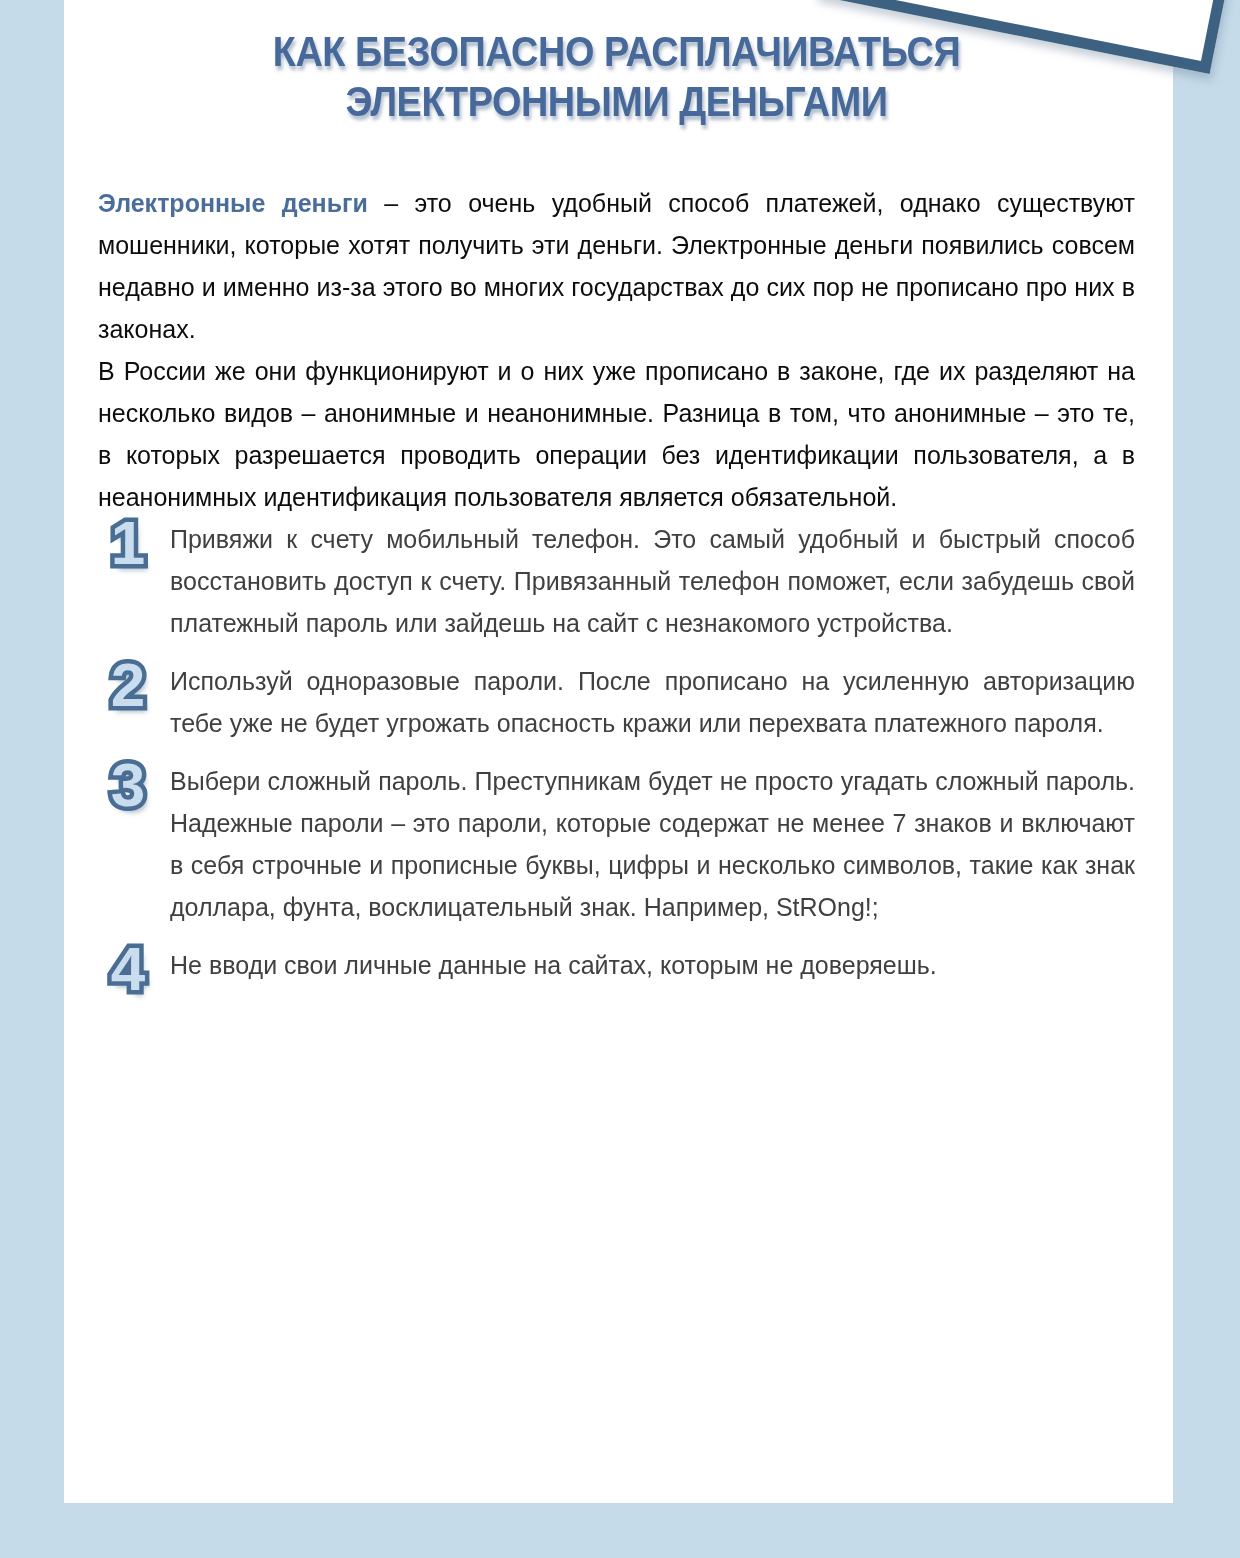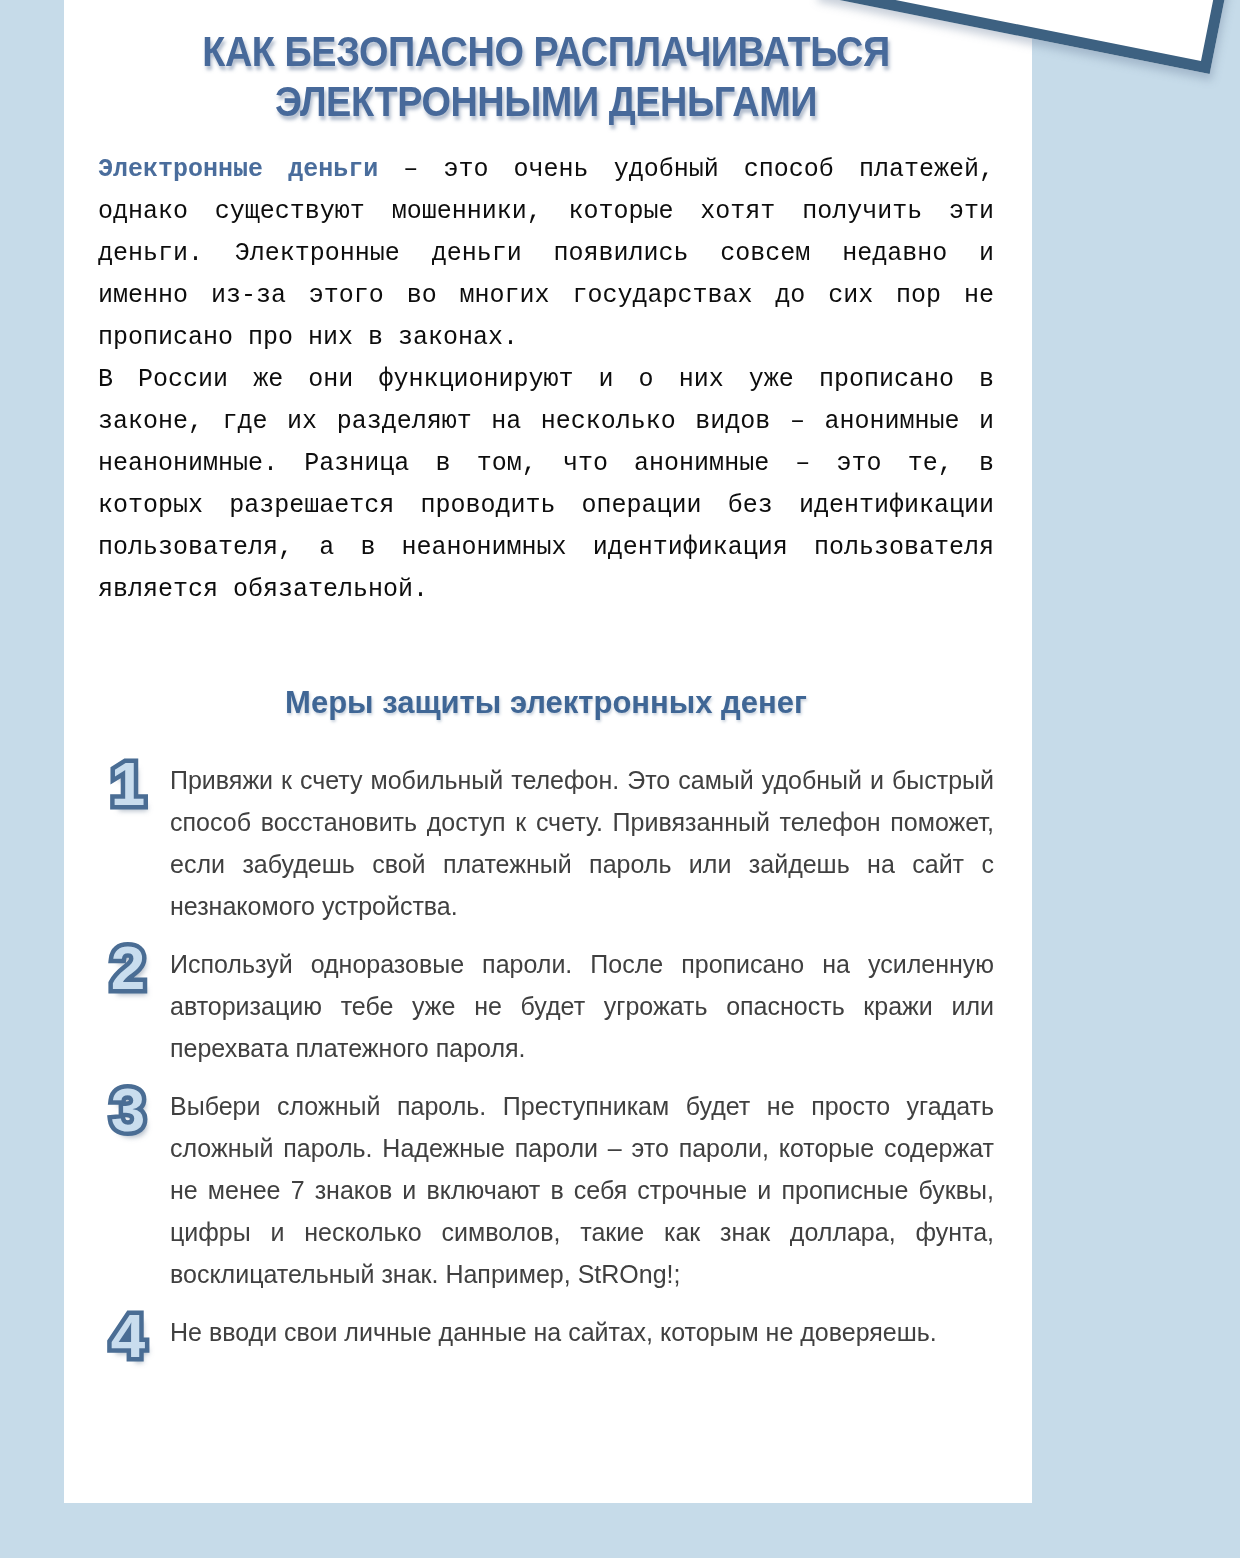--- a/index.html
+++ b/index.html
@@ -12,21 +12,21 @@
     position: relative;
     overflow: hidden;
     background: #c6dbe9;
     font-family: "Liberation Sans", sans-serif;
     color: #111111;
   }
   .card {
     position: absolute;
     left: 64px;
     top: 0;
-    width: 968px;
+    width: 1109px;
     height: 1503px;
     background: #ffffff;
   }
   .content {
     padding: 22px 38px 0 34px;
   }
   
   .frame-deco {
     position: absolute;
     left: 846px;
@@ -54,22 +54,21 @@
   .subtitle {
     margin: 28px 0 0 0;
     text-align: center;
     font-style: italic;
     font-weight: 700;
     font-size: 25px;
     line-height: 32px;
     color: #0d0d0d;
   }
   .intro {
-    margin-top: 23px;
-    font-family: Liberation Mono, monospace;
+    margin-top: 56px;
   }
   .para {
     margin: 0;
     font-size: 25px;
     line-height: 42px;
     text-align: justify;
     color: #0d0d0d;
   }
   .lead {
     font-weight: 700;
@@ -133,21 +132,20 @@
       <span class="t-line">КАК БЕЗОПАСНО РАСПЛАЧИВАТЬСЯ</span>
       <span class="t-line">ЭЛЕКТРОННЫМИ ДЕНЬГАМИ</span>
     </h1>
 
 
     <div class="intro">
       <p class="para"><span class="lead">Электронные деньги</span><span> – это очень удобный способ платежей, однако существуют мошенники, которые хотят получить эти деньги. Электронные деньги появились совсем недавно и именно из-за этого во многих государствах до сих пор не прописано про них в законах.</span></p>
       <p class="para">В России же они функционируют и о них уже прописано в законе, где их разделяют на несколько видов – анонимные и неанонимные. Разница в том, что анонимные – это те, в которых разрешается проводить операции без идентификации пользователя, а в неанонимных идентификация пользователя является обязательной.</p>
     </div>
 
-    <h2 class="section-heading">Меры защиты электронных денег</h2>
 
     <div class="items">
 
       <div class="item">
         <div class="num-col">
           <span class="num" data-digit="1">1</span>
         </div>
         <p class="item-text">Привяжи к счету мобильный телефон. Это самый удобный и быстрый способ восстановить доступ к счету. Привязанный телефон поможет, если забудешь свой платежный пароль или зайдешь на сайт с незнакомого устройства.</p>
       </div>
 

